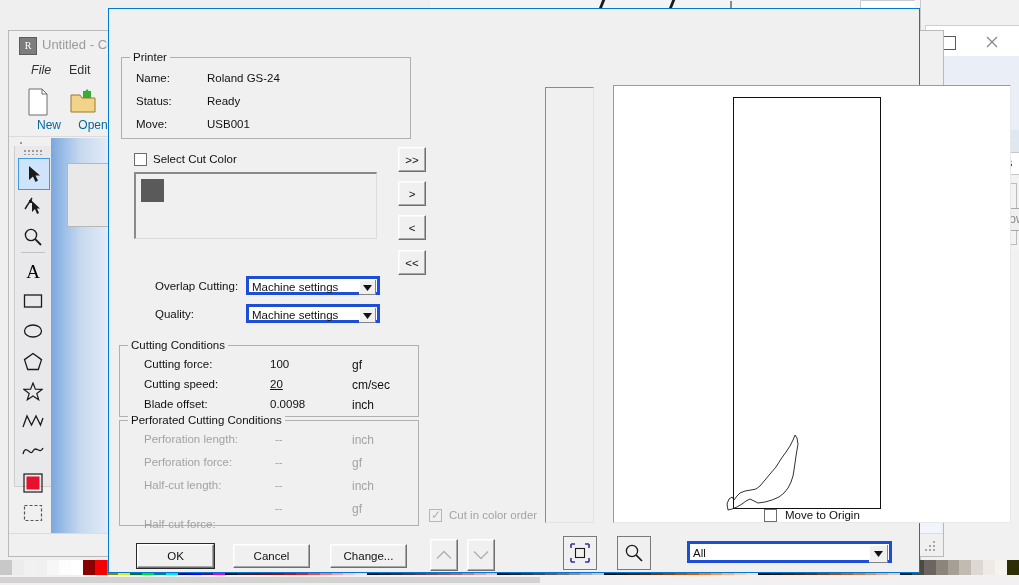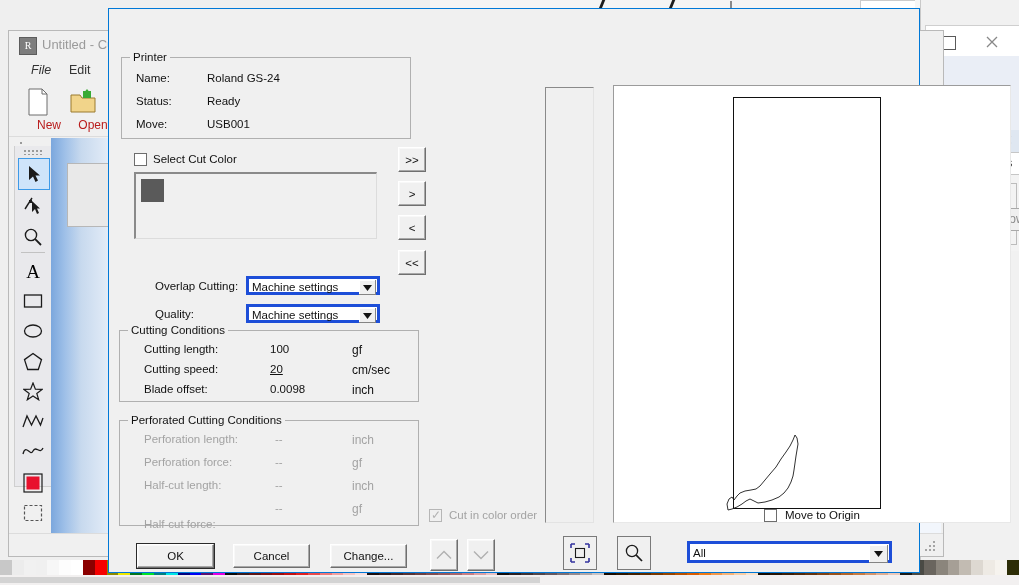--- a/index.html
+++ b/index.html
@@ -50,21 +50,21 @@
   #cut-win{position:absolute;left:8px;top:30px;width:934px;height:525px;background:#f0f0f0;border:1px solid #b9b9b9;}
   #cut-title{position:absolute;left:0;top:0;width:100%;height:28px;background:#f0f0f0;}
   #cut-title-ico{position:absolute;left:10px;top:6px;width:16px;height:16px;background:#7d7d7d;border:1px solid #5c5c5c;color:#fff;font-size:10px;text-align:center;line-height:15px;font-family:"Liberation Serif",serif;}
   #cut-title-text{position:absolute;left:33px;top:6px;font-size:13px;color:#9a9a9a;white-space:nowrap;}
   #cut-menu{position:absolute;left:0;top:28px;width:100%;height:25px;background:#f0f0f0;border-bottom:1px solid #e2e2e2;}
   .menu-item{position:absolute;top:4px;font-size:12.5px;color:#333;}
   #cut-grip1{position:absolute;left:10px;top:31px;width:4px;height:18px;}
   .grip-dots{background-image:radial-gradient(#9a9a9a 45%, transparent 46%);background-size:4px 4px;}
   #cut-toolbar{position:absolute;left:0;top:53px;width:100%;height:52px;background:#f0f0f0;border-bottom:1px solid #dcdcdc;}
   .tb-btn{position:absolute;top:4px;width:48px;text-align:center;}
-  .tb-btn .lbl{display:block;font-size:12px;color:#b91c1c;margin-top:2px;}
+  .tb-btn .lbl{display:block;font-size:12px;color:#0369a1;margin-top:2px;}
   #cut-grip2{position:absolute;left:10px;top:57px;width:4px;height:44px;}
 
   
   #tool-pal{position:absolute;left:5px;top:115px;width:36px;height:340px;background:#e9e9ec;border:1px solid #cfcfcf;border-top:none;}
   #tool-pal-grip{position:absolute;left:8px;top:3px;width:20px;height:6px;}
   .tool{position:absolute;left:3px;width:30px;height:30px;display:flex;align-items:center;justify-content:center;}
   .tool.sel{background:#cfe4fa;border:1px solid #3d9ae8;}
   .tool-sep{position:absolute;left:6px;width:24px;height:1px;background:#c2c2c2;}
 
   
@@ -472,23 +472,23 @@
     <span class="row-lbl" style="left:46px;top:269px;">Quality:</span>
     <div class="combo" style="left:137px;top:265px;width:134px;">
       <span class="txt">Machine settings</span>
       <span class="arrowbox">
         <svg width="9" height="6" viewBox="0 0 9 6">
             <path d="M0 0 L9 0 L4.5 6 Z" fill="#111"></path>
           </svg>
       </span>
     </div>
 
-    <div class="group" style="left:10px;top:291px;width:298px;height:70px;">
+    <div class="group" style="left:10px;top:306px;width:298px;height:70px;">
       <span class="legend">Cutting Conditions</span>
-      <span class="row-lbl" style="left:24px;top:12px;">Cutting length:</span>
+      <span class="row-lbl" style="left:24px;top:12px;">Cutting force:</span>
       <span class="row-val" style="left:150px;top:12px;">100</span>
       <span class="row-unit" style="left:232px;top:12px;">gf</span>
 
       <span class="row-lbl" style="left:24px;top:32px;">Cutting speed:</span>
       <span class="row-val" style="left:150px;top:32px;text-decoration:underline;">20</span>
       <span class="row-unit" style="left:232px;top:32px;">cm/sec</span>
 
       <span class="row-lbl" style="left:24px;top:52px;">Blade offset:</span>
       <span class="row-val" style="left:150px;top:52px;">0.0098</span>
       <span class="row-unit" style="left:232px;top:52px;">inch</span>

